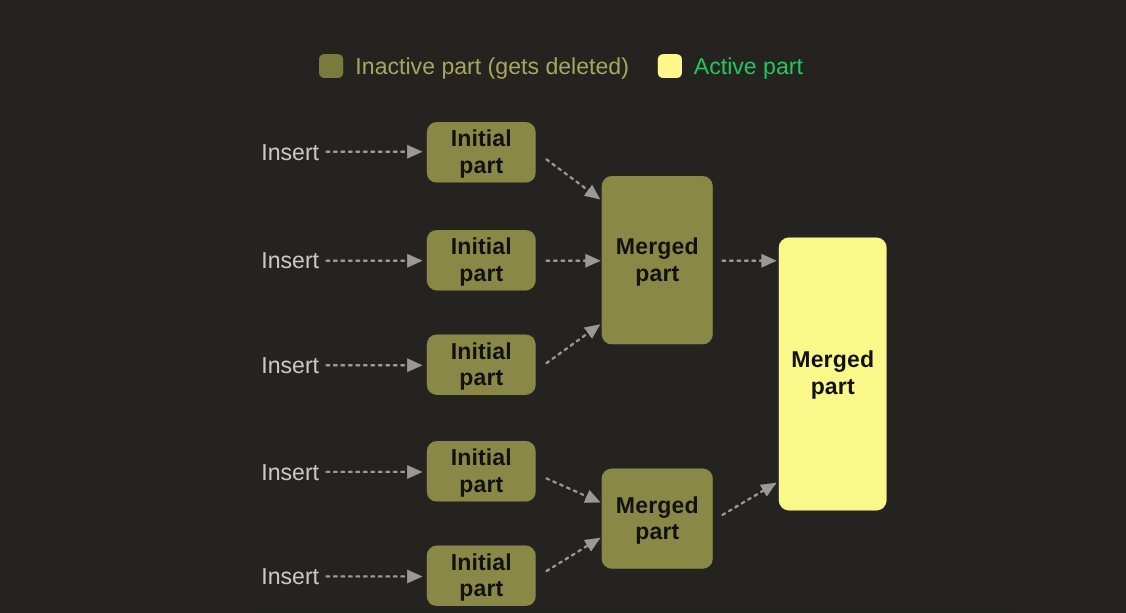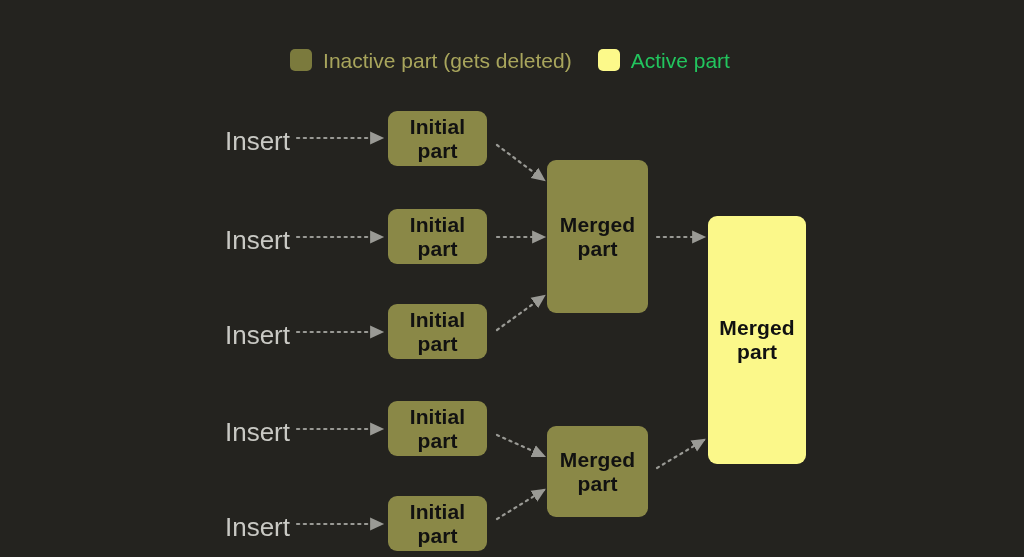--- a/index.html
+++ b/index.html
@@ -79,21 +79,21 @@
     letter-spacing: 0.1px;
     font-weight: bold;
   }
   .node-inactive { background: #8a8847; }
   .node-active   { background: #fbf88a; }
   .node span { display: block; }
 
   .insert-label {
     position: absolute;
     color: #c9c9c4;
-    font-size: 26px;
+    font-size: 21px;
     line-height: 1;
     white-space: nowrap;
     text-align: right;
   }
 </style>
 </head>
 <body>
 
 <div id="canvas">
 

